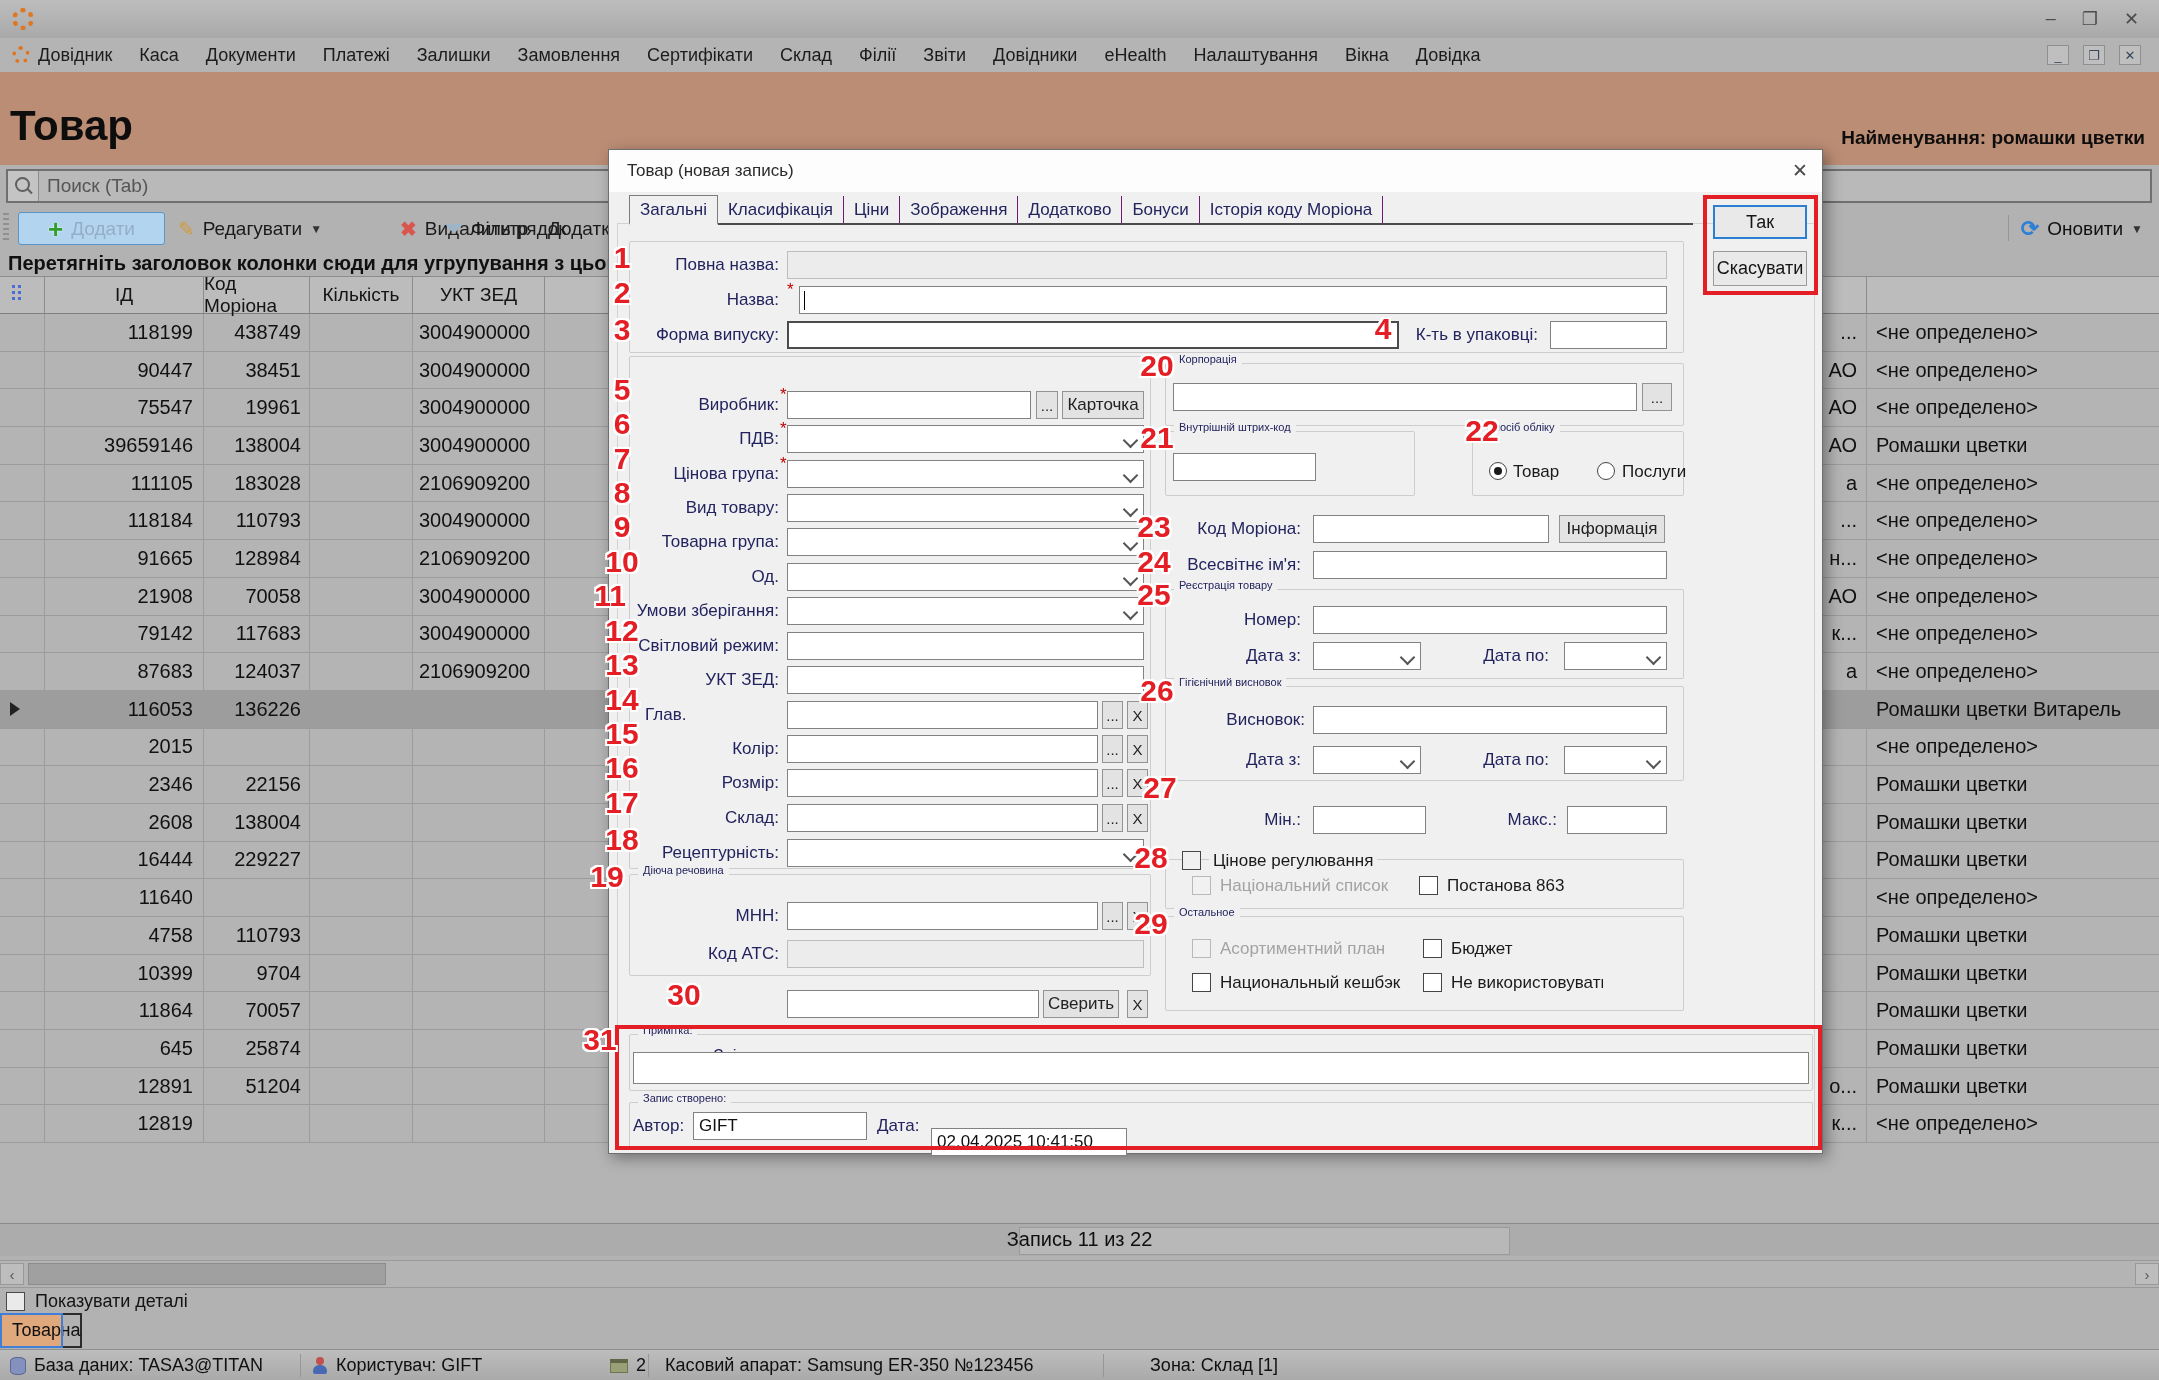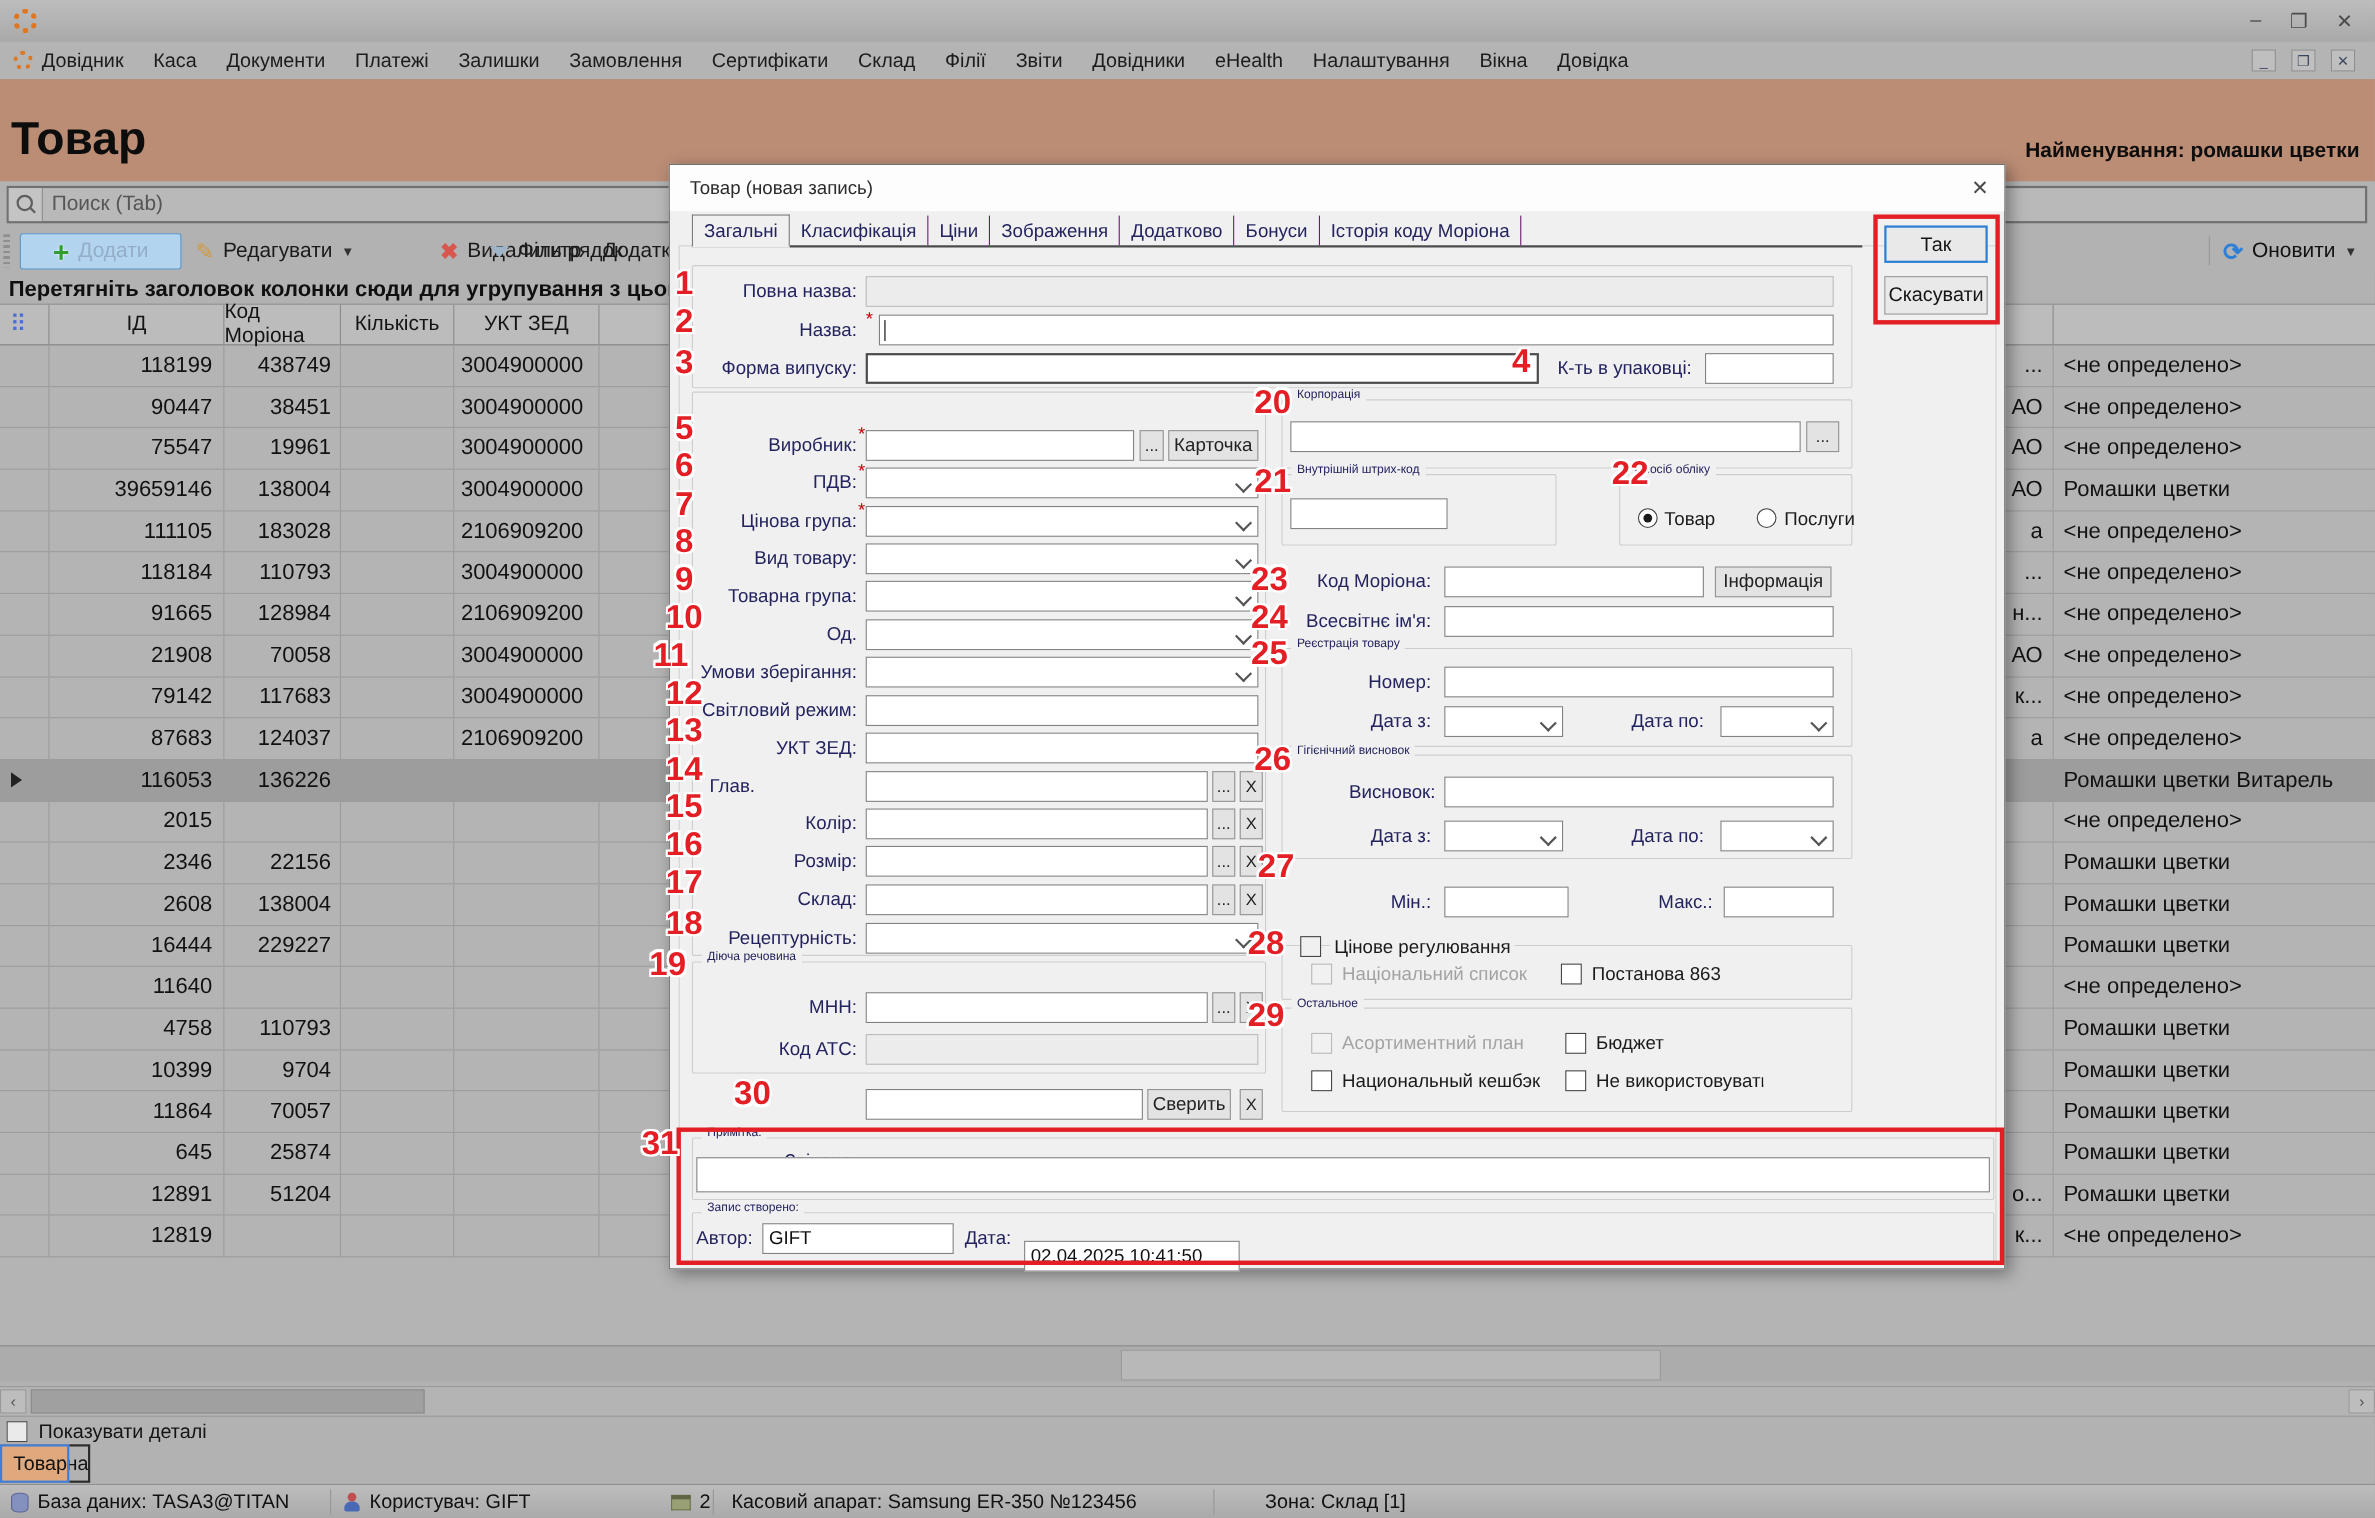--- a/index.html
+++ b/index.html
@@ -436,20 +436,21 @@
           <span class="c-qty"></span>
           <span class="c-ukt"></span>
           <span class="c-mid">к...</span>
           <span class="c-name">&lt;не определено&gt;</span>
         </div>
       </div>
   </div>
 
   <div class="recordbar">
     <div class="recordpanel"></div>
+    <div class="recordtext">Запись 11 из 22</div>
   </div>
 
   <div class="hscroll">
     <span class="hs-arrow" style="left:0;">‹</span>
     <span class="hs-thumb"></span>
     <span class="hs-arrow" style="right:0;">›</span>
   </div>
 
   <div class="details">
     <span class="cb-small"></span>

